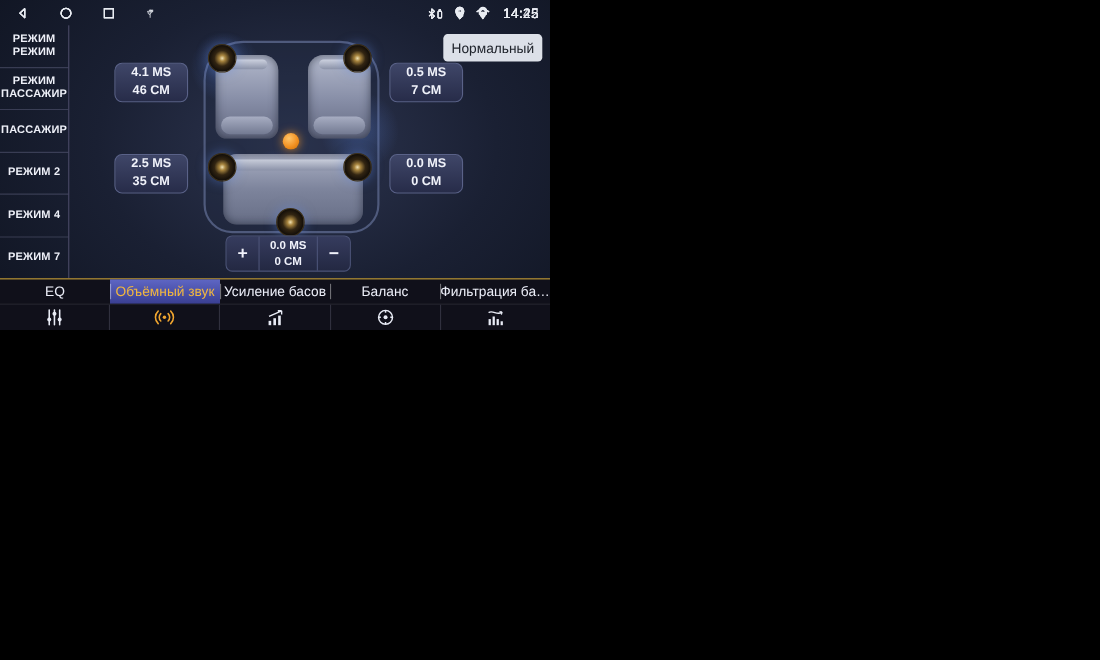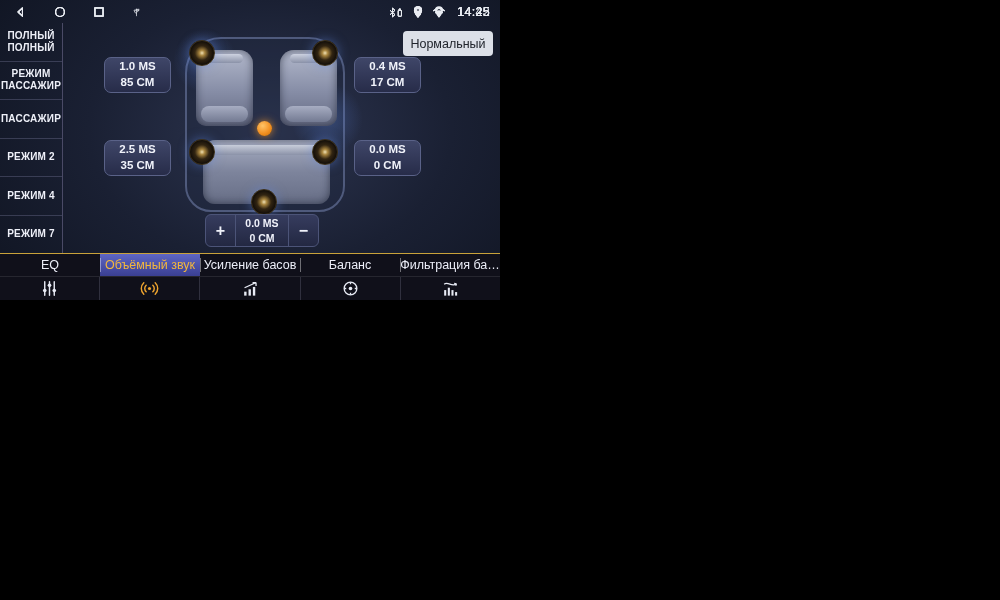--- a/index.html
+++ b/index.html
@@ -821,21 +821,21 @@
               <path d="M6.5 13a8.2 8.2 0 0 1 11 0"></path>
               <path d="M9.8 16.4a3.8 3.8 0 0 1 4.4 0"></path>
               <circle cx="12" cy="19.3" r="1.3" fill="currentColor" stroke="none"></circle>
             </svg>
           </span>
         <span class="time">14:25</span>
       </div>
     </div>
 
     <div class="side-list" id="sr-modes">
-        <div class="side-item sr-mode">ПОЛНЫЙ ПОЛНЫЙ</div>
+        <div class="side-item sr-mode">РЕЖИМ РЕЖИМ</div>
         <div class="side-item sr-mode">РЕЖИМ ПАССАЖИР</div>
         <div class="side-item sr-mode">ПАССАЖИР</div>
         <div class="side-item sr-mode">РЕЖИМ 2</div>
         <div class="side-item sr-mode">РЕЖИМ 4</div>
         <div class="side-item sr-mode">РЕЖИМ 7</div>
       </div>
 
     <div class="profile-btn">Нормальный</div>
 
     <div class="car">
@@ -847,26 +847,26 @@
       <div class="bench"></div>
       <div class="spk" id="spk-fl"></div>
       <div class="spk" id="spk-fr"></div>
       <div class="spk" id="spk-rl"></div>
       <div class="spk" id="spk-rr"></div>
       <div class="spk" id="spk-sub"></div>
       <div class="listener-dot"></div>
     </div>
 
     <div class="delay-btn" id="delay-fl">
-      <span>1.0 MS</span>
-      <span>85 CM</span>
+      <span>4.1 MS</span>
+      <span>46 CM</span>
     </div>
     <div class="delay-btn" id="delay-fr">
-      <span>0.4 MS</span>
-      <span>17 CM</span>
+      <span>0.5 MS</span>
+      <span>7 CM</span>
     </div>
     <div class="delay-btn" id="delay-rl">
       <span>2.5 MS</span>
       <span>35 CM</span>
     </div>
     <div class="delay-btn" id="delay-rr">
       <span>0.0 MS</span>
       <span>0 CM</span>
     </div>
 

